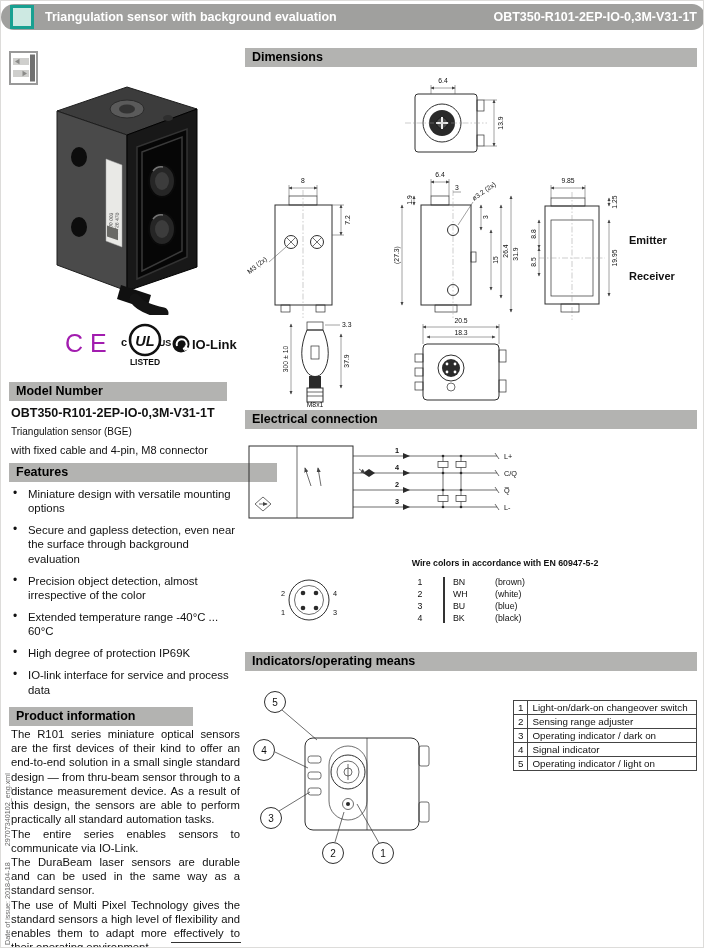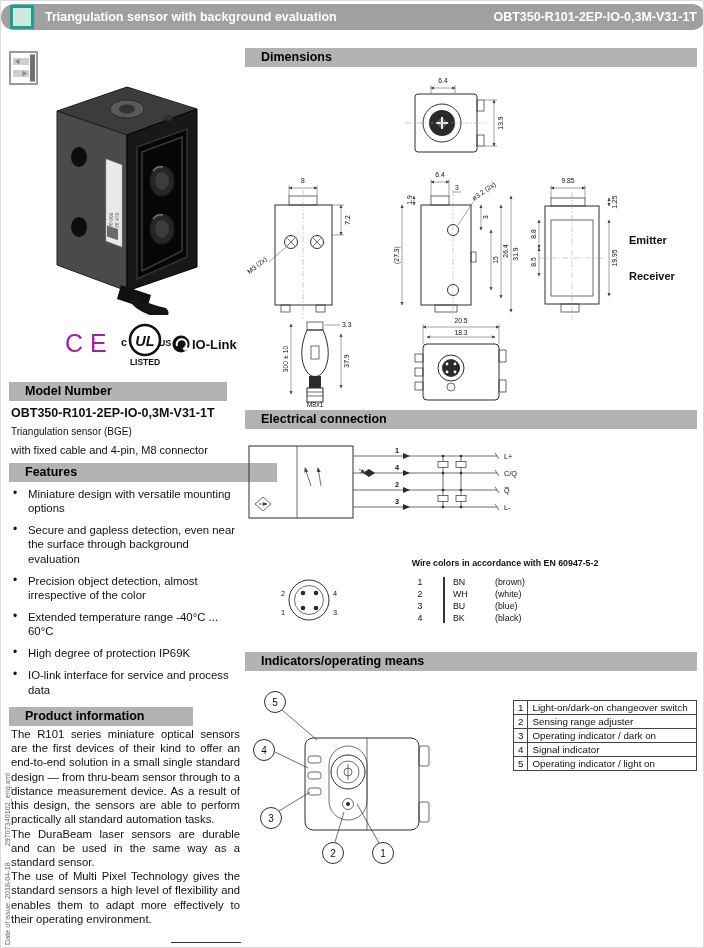--- a/index.html
+++ b/index.html
@@ -17,21 +17,21 @@
   #header-model { position:absolute; right:8px; top:0; height:26px; line-height:26px;
                   color:#fff; font-weight:bold; font-size:12.5px; }
 
   
   #side-note { position:absolute; left:2px; top:944px; transform:rotate(-90deg);
                transform-origin:0 0; white-space:nowrap; font-size:7.2px; color:#666; }
   #side-note span { margin-right:16px; }
 
   
   .sec-bar { background:#b3b3b1; color:#000; font-weight:bold; font-size:12.5px;
-             height:19px; line-height:19px; padding:0 16px; }
+             height:19px; line-height:19px; padding:0 7px; }
 
   
   #col-left { position:absolute; left:8px; top:44px; width:230px; height:900px; }
   #pictogram { position:absolute; left:0; top:2px; }
   #photo { position:absolute; left:10px; top:14px; }
   #logos { position:absolute; left:0; top:276px; width:230px; height:52px; }
   #ce-mark { position:absolute; left:56px; top:8px; font-size:25px; letter-spacing:7px;
              font-weight:500; color:#a21caf; }
   #ul-mark { position:absolute; left:110px; top:0; }
   #iolink-mark { position:absolute; left:163px; top:12px; }
@@ -166,20 +166,21 @@
       <li>Secure and gapless detection, even near the surface through background evaluation</li>
       <li>Precision object detection, almost irrespective of the color</li>
       <li>Extended temperature range -40°C ... 60°C</li>
       <li>High degree of protection IP69K</li>
       <li>IO-link interface for service and process data</li>
     </ul>
 
     <div id="prodinfo-heading" class="sec-bar">Product information</div>
     <div id="prodinfo-text">
       <p>The R101 series miniature optical sensors are the first devices of their kind to offer an end-to-end solution in a small single standard design — from thru-beam sensor through to a distance measurement device. As a result of this design, the sensors are able to perform practically all standard automation tasks.</p>
+      <p>The entire series enables sensors to communicate via IO-Link.</p>
       <p>The DuraBeam laser sensors are durable and can be used in the same way as a standard sensor.</p>
       <p>The use of Multi Pixel Technology gives the standard sensors a high level of flexibility and enables them to adapt more effectively to their operating environment.</p>
     </div>
     <div id="left-bottom-line"></div>
   </div>
 
   <div id="col-right">
 
     <div id="dims-bar" class="sec-bar">Dimensions</div>
 

